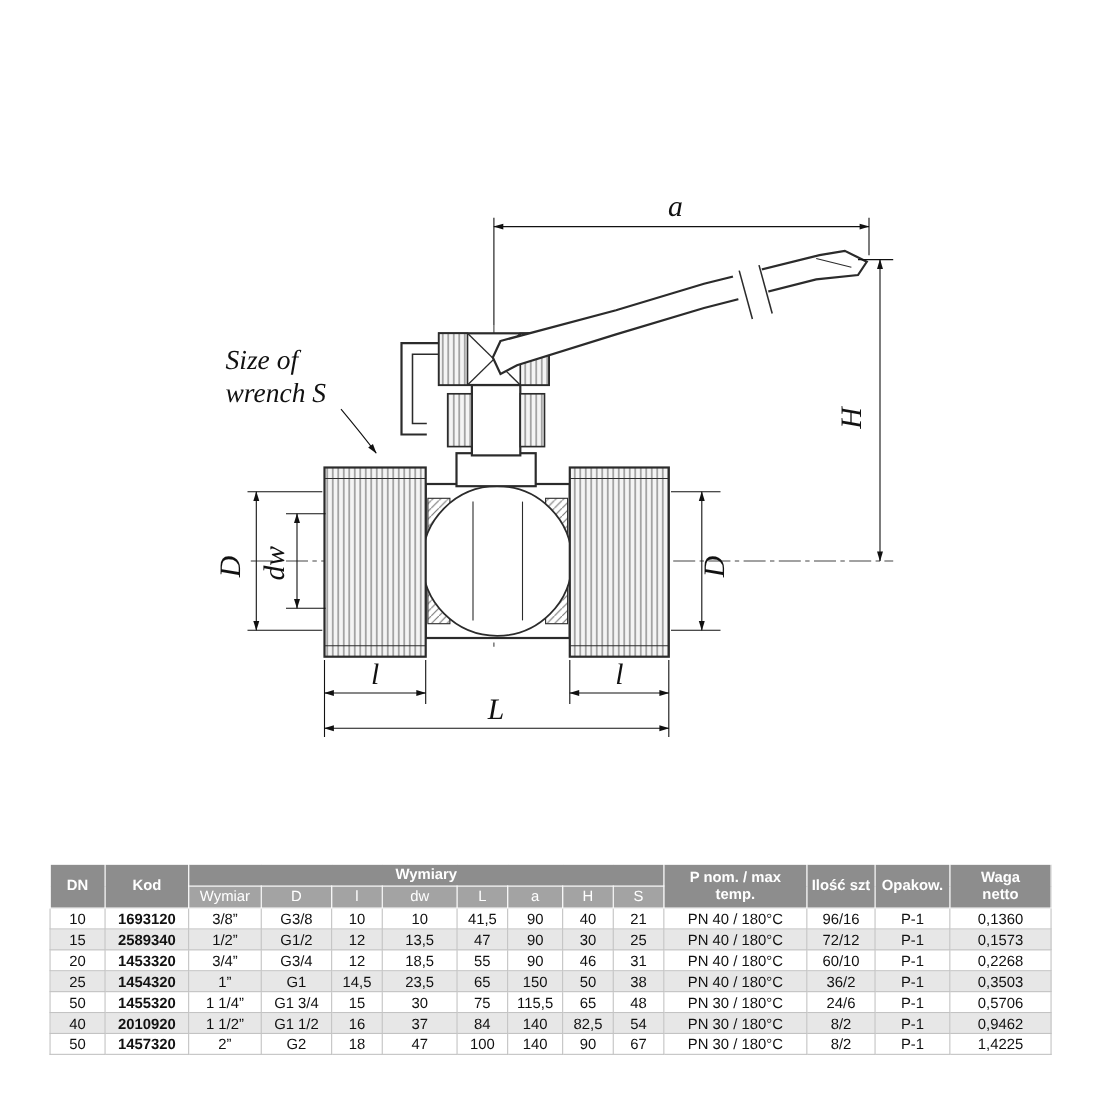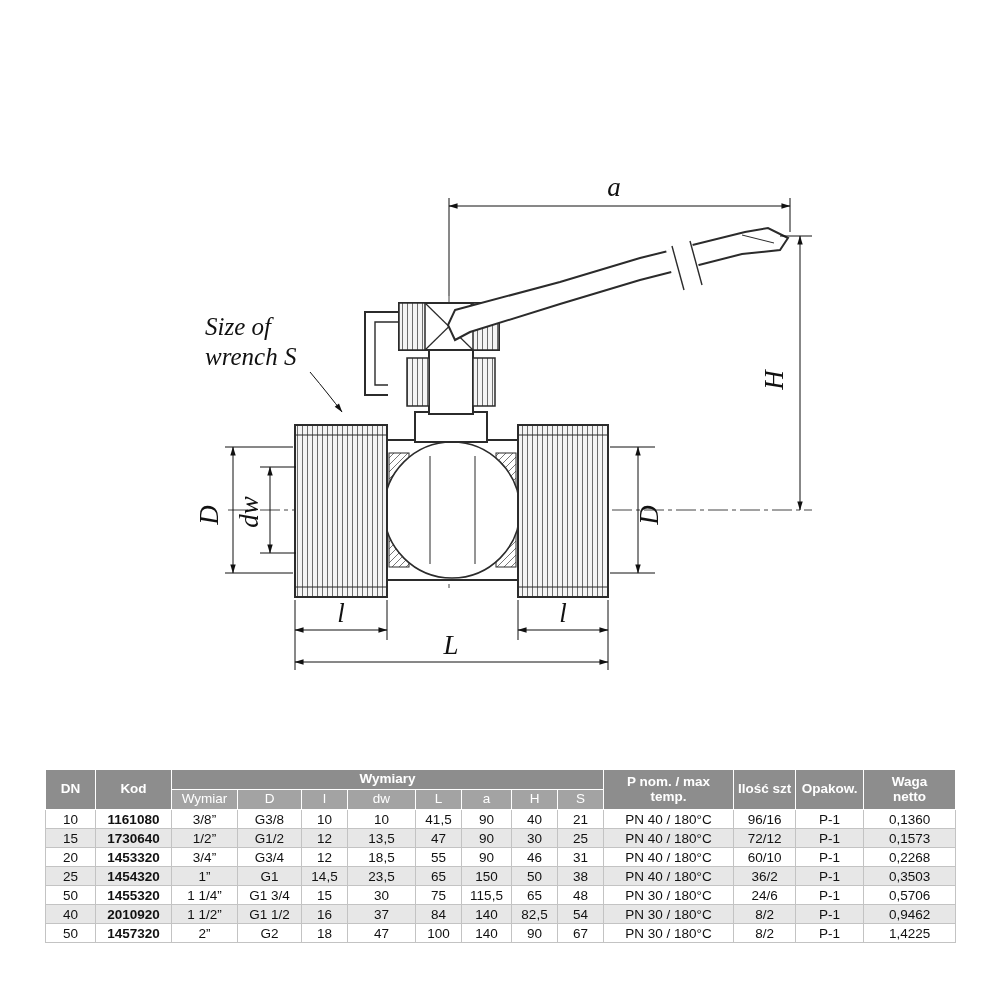--- a/index.html
+++ b/index.html
@@ -3,21 +3,21 @@
 <meta charset="utf-8">
 <style>
   html,body{margin:0;padding:0;background:#fff;}
   .sheet{position:relative;width:1000px;height:1000px;background:#fff;overflow:hidden;
          font-family:"Liberation Sans",sans-serif;}
   svg{display:block;}
   svg text{font-family:"Liberation Serif",serif;font-style:italic;fill:#111;}
   .dim-label{font-size:27px;}
   .note-label{font-size:25px;}
 
-  .table-wrap{position:absolute;left:45px;top:769px;width:910px;}
+  .table-wrap{position:absolute;left:45px;top:785px;width:910px;}
   table.spec{table-layout:fixed;width:910px;border-collapse:collapse;
              font-size:13.5px;color:#111;}
   table.spec th{font-weight:bold;color:var(--header-text,#fff);
                 background:var(--header-bg,#8d8d8d);
                 border:1px solid #fff;padding:0 2px;height:19px;
                 font-size:13.5px;line-height:1.05;text-align:center;}
   table.spec tr.subhead th{background:var(--subheader-bg,#a3a3a3);font-weight:normal;}
   table.spec td{border:1px solid #c3c3c3;text-align:center;padding:0 2px;height:18px;
                 background:#fff;}
   table.spec tr.alt td{background:var(--row-alt-bg,#e7e7e7);}
@@ -192,37 +192,37 @@
           <th>dw</th>
           <th>L</th>
           <th>a</th>
           <th>H</th>
           <th>S</th>
         </tr>
       </thead>
       <tbody>
           <tr>
             <td>10</td>
-            <td class="kod">1161080</td>
+            <td class="kod">1693120</td>
             <td>3/8”</td>
             <td>G3/8</td>
             <td>10</td>
             <td>10</td>
             <td>41,5</td>
             <td>90</td>
             <td>40</td>
             <td>21</td>
             <td>PN 40 / 180°C</td>
             <td>96/16</td>
             <td>P-1</td>
             <td>0,1360</td>
           </tr>
           <tr class="alt">
             <td>15</td>
-            <td class="kod">1730640</td>
+            <td class="kod">2589340</td>
             <td>1/2”</td>
             <td>G1/2</td>
             <td>12</td>
             <td>13,5</td>
             <td>47</td>
             <td>90</td>
             <td>30</td>
             <td>25</td>
             <td>PN 40 / 180°C</td>
             <td>72/12</td>

